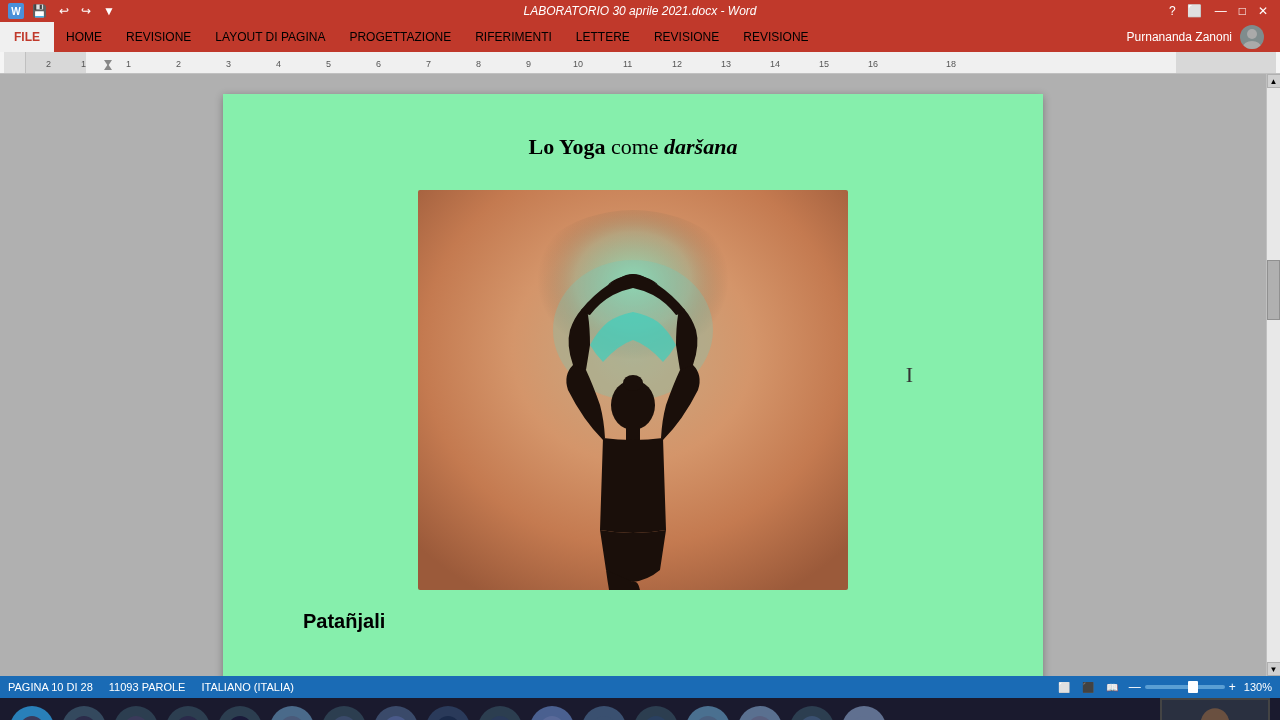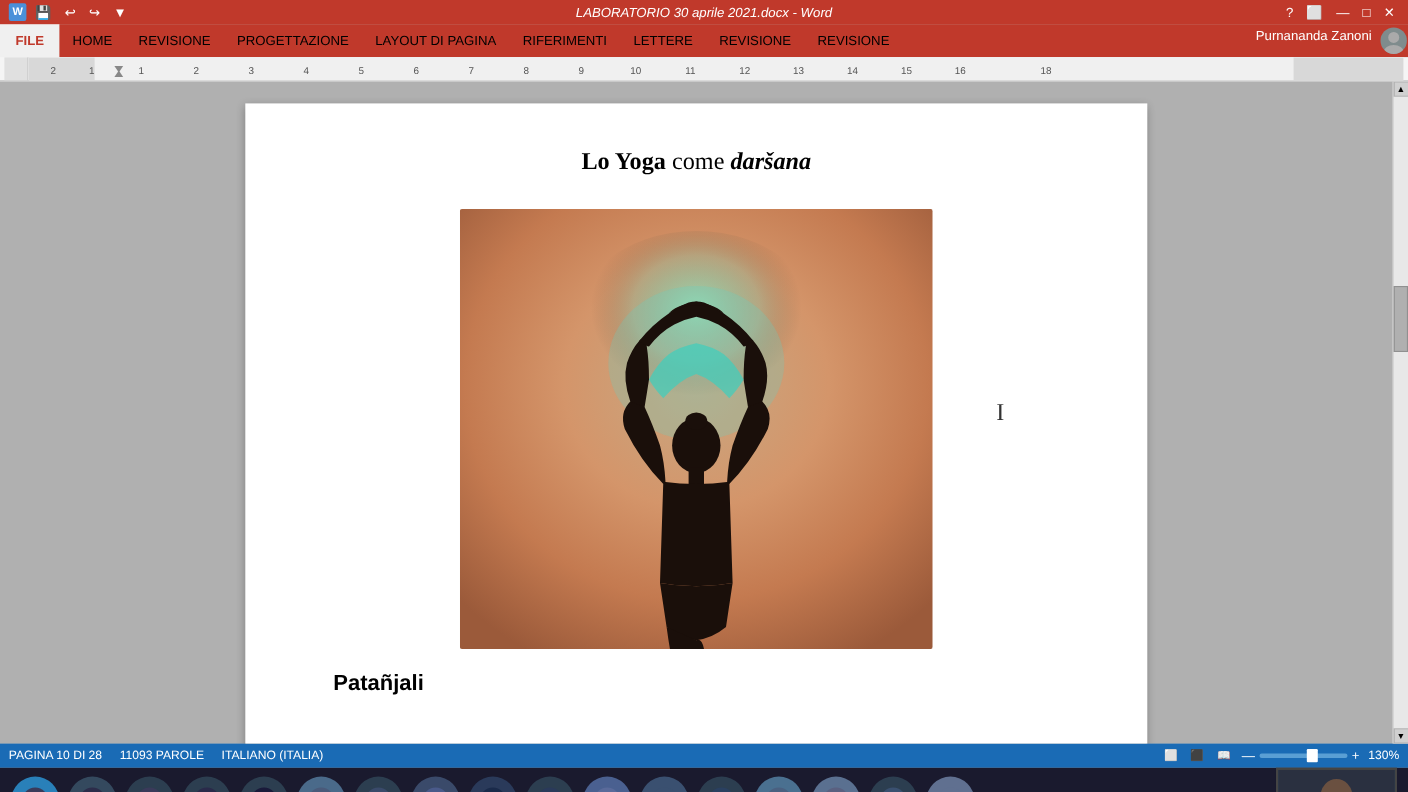--- a/index.html
+++ b/index.html
@@ -82,23 +82,23 @@
       font-weight: bold;
     }
     .ribbon-tab-file {
       background: #a93226;
       padding: 16px 14px;
       font-weight: bold;
     }
     .ribbon-right {
       margin-left: auto;
       display: flex;
-      align-items: flex-start;
+      align-items: center;
       gap: 8px;
-      padding-right: 1px;
+      padding-right: 16px;
     }
     .user-name {
       color: white;
       font-size: 12px;
     }
     .user-avatar {
       width: 24px;
       height: 24px;
       border-radius: 50%;
       background: #7f8c8d;
@@ -145,21 +145,21 @@
     .doc-scroll {
       flex: 1;
       overflow: hidden;
       display: flex;
       justify-content: center;
       padding: 20px 0;
     }
     .page {
       width: 820px;
       min-height: 600px;
-      background: #ffffff;
+      background: #86efac;
       box-shadow: 0 2px 8px rgba(0,0,0,0.3);
       padding: 40px 80px;
       position: relative;
     }
 
     
     .doc-title {
       text-align: center;
       font-size: 22px;
       margin-bottom: 30px;
@@ -342,22 +342,22 @@
     <span class="tb-btn">—</span>
     <span class="tb-btn">□</span>
     <span class="tb-btn">✕</span>
   </div>
 </div>
 
 <div class="ribbon-tabs">
   <div class="ribbon-tab ribbon-tab-file active">FILE</div>
   <div class="ribbon-tab">HOME</div>
   <div class="ribbon-tab">REVISIONE</div>
+  <div class="ribbon-tab">LAYOUT DI PAGINA</div>
   <div class="ribbon-tab">PROGETTAZIONE</div>
-  <div class="ribbon-tab">LAYOUT DI PAGINA</div>
   <div class="ribbon-tab">RIFERIMENTI</div>
   <div class="ribbon-tab">LETTERE</div>
   <div class="ribbon-tab">REVISIONE</div>
   <div class="ribbon-tab">REVISIONE</div>
   <div class="ribbon-right">
     <span class="user-name">Purnananda Zanoni</span>
     <div class="user-avatar">
       <svg width="24" height="24" viewBox="0 0 24 24">
         <circle cx="12" cy="9" r="5" fill="#aaa"></circle>
         <ellipse cx="12" cy="22" rx="9" ry="6" fill="#aaa"></ellipse>

